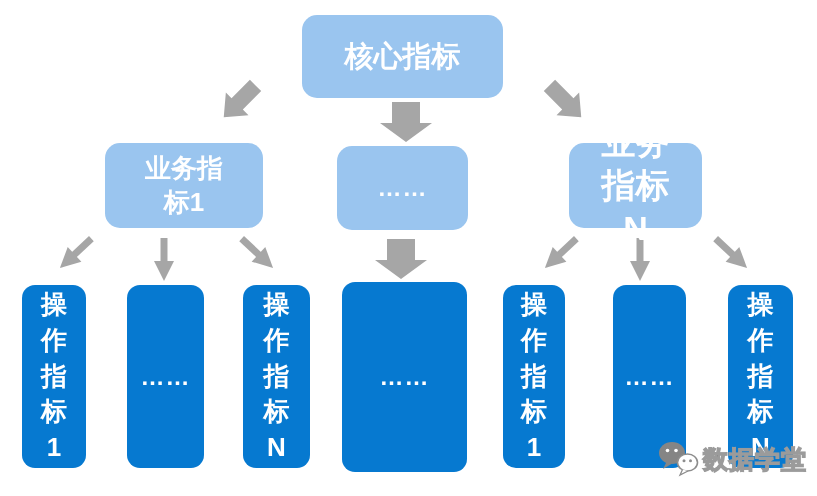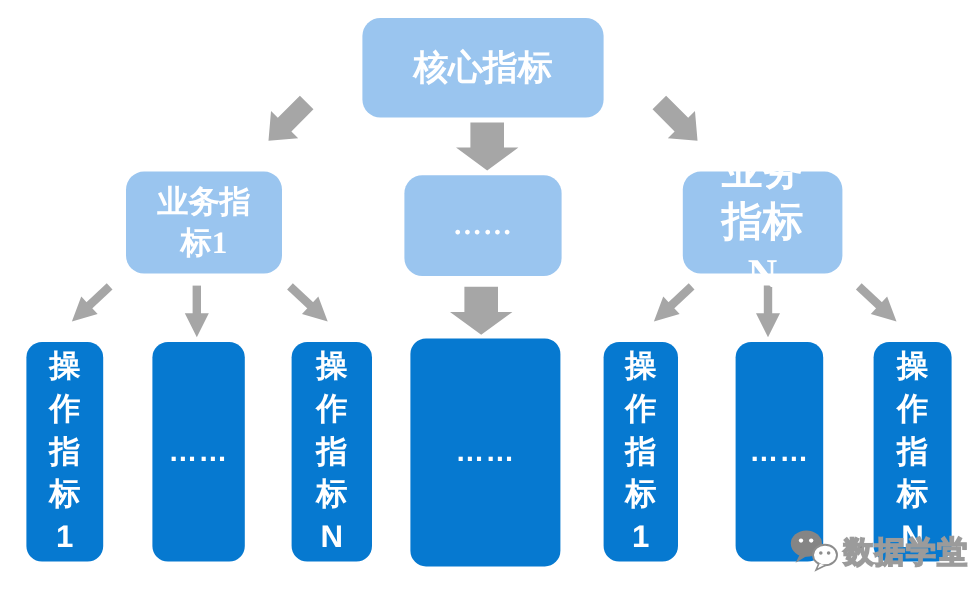--- a/index.html
+++ b/index.html
@@ -6,25 +6,25 @@
   .stage {
     position:relative; width:817px; height:496px; background:#ffffff;
     font-family:"Liberation Sans","DejaVu Sans",sans-serif; overflow:hidden;
   }
   .box {
     position:absolute; border-radius:15px;
     color:var(--box-text,#ffffff);
     display:flex; align-items:center; justify-content:center;
     font-weight:bold; text-align:center;
   }
-  .light { background:var(--level-top-fill,#9AC5EF);font-family:Liberation Serif, serif; }
+  .light { background:var(--level-top-fill,#9AC5EF); }
   .dark  { background:var(--level-bottom-fill,#0679D0); border-radius:13px; }
 
   .b-root { left:302px; top:15px;  width:201px; height:83px; font-size:29px; }
-  .b-l2-0 { left:105px; top:143px; width:130px; height:85px; font-size:26px; }
+  .b-l2-0 { left:105px; top:143px; width:158px; height:85px; font-size:26px; }
   .b-l2-1 { left:337px; top:146px; width:131px; height:84px; }
   .b-l2-2 { left:569px; top:143px; width:133px; height:85px; font-size:34px; }
   .wrap2  { width:82px; word-break:break-all; line-height:1.27; }
 
   .b-l3-0 { left:22px;  top:285px; width:64px;  height:183px; }
   .b-l3-1 { left:127px; top:285px; width:77px;  height:183px; }
   .b-l3-2 { left:243px; top:285px; width:67px;  height:183px; }
   .b-l3-3 { left:342px; top:282px; width:125px; height:190px; }
   .b-l3-4 { left:503px; top:285px; width:62px;  height:183px; }
   .b-l3-5 { left:613px; top:285px; width:73px;  height:183px; }

